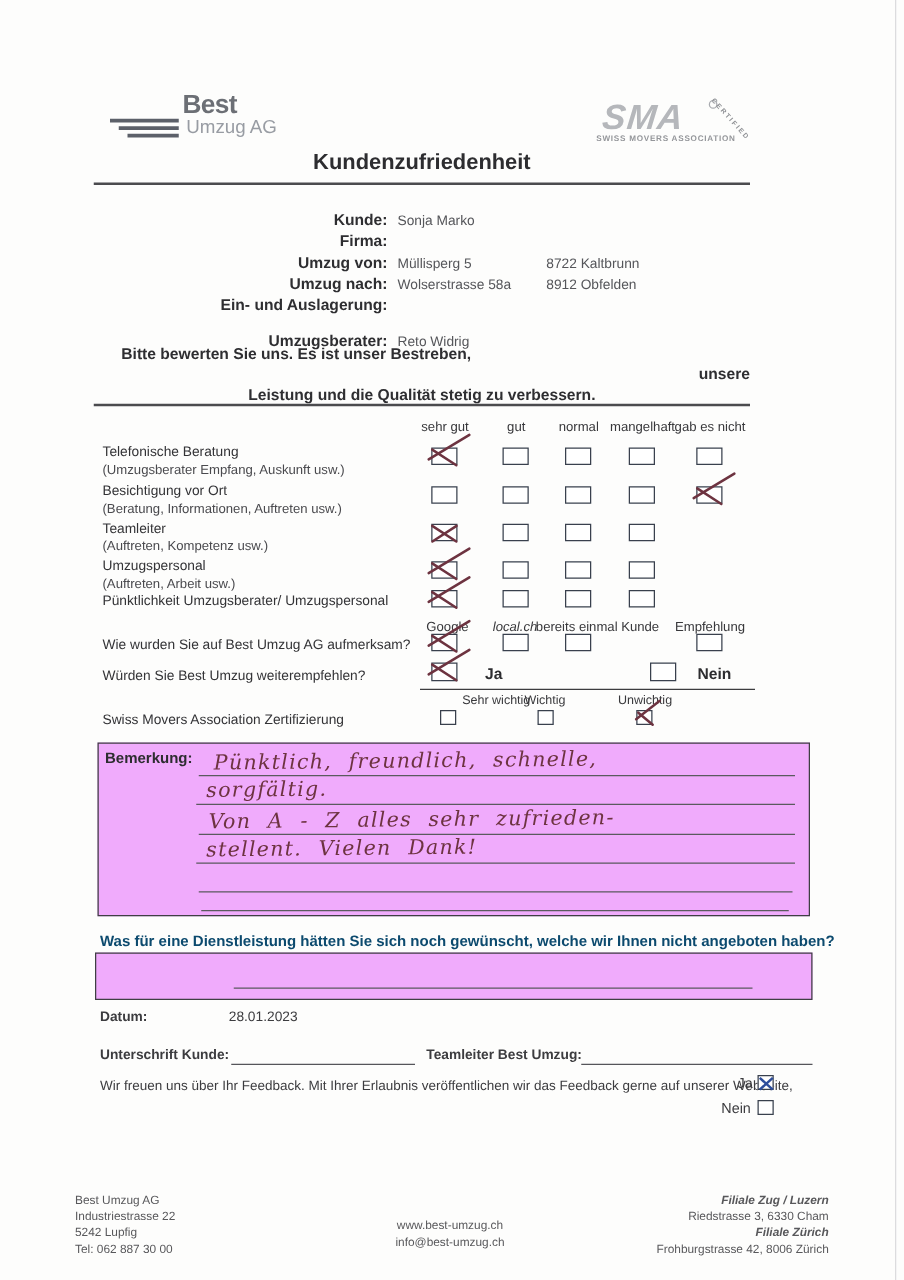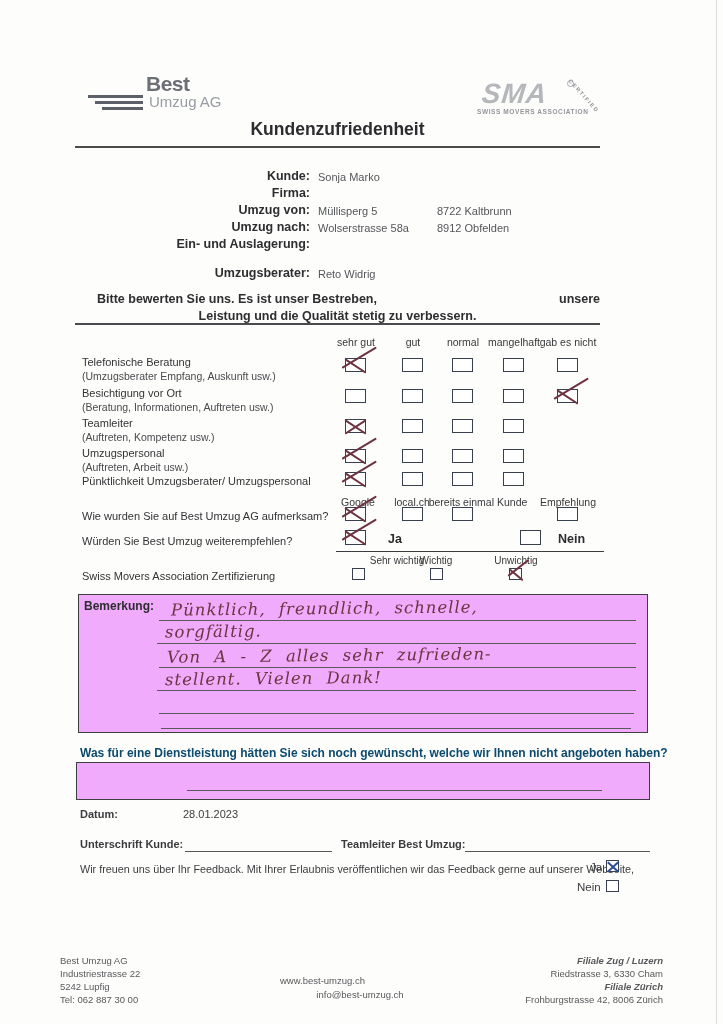--- a/index.html
+++ b/index.html
@@ -94,21 +94,21 @@
   <span class="ilabel" style="top:203px">Umzug von:</span>
   <span class="ivalue" style="top:205px">Müllisperg 5</span>
   <span class="ivalue2" style="top:205px">8722 Kaltbrunn</span>
   <span class="ilabel" style="top:220px">Umzug nach:</span>
   <span class="ivalue" style="top:222px">Wolserstrasse 58a</span>
   <span class="ivalue2" style="top:222px">8912 Obfelden</span>
   <span class="ilabel" style="top:237px">Ein- und Auslagerung:</span>
   <span class="ilabel" style="top:266px">Umzugsberater:</span>
   <span class="ivalue" style="top:268px">Reto Widrig</span>
 
-  <span class="abs intro" style="left:82px; top:292px;padding-left:15px;">Bitte bewerten Sie uns. Es ist unser Bestreben,</span>
+  <span class="abs intro" style="left:82px; top:276px;padding-left:15px;">Bitte bewerten Sie uns. Es ist unser Bestreben,</span>
   <span class="abs intro" style="right:123px; top:292px;">unsere</span>
   <span class="abs intro" style="left:75px; top:309px; width:525px; text-align:center;">Leistung und die Qualität stetig zu verbessern.</span>
   <div class="intro-rule"></div>
 
   <span class="colhead" style="left:356px; top:336px;">sehr gut</span>
   <span class="colhead" style="left:413px; top:336px;">gut</span>
   <span class="colhead" style="left:463px; top:336px;">normal</span>
   <span class="colhead" style="left:514px; top:336px;">mangelhaft</span>
   <span class="colhead" style="left:568px; top:336px;">gab es nicht</span>
 
@@ -142,21 +142,21 @@
   <span class="cb" style="left:452px; top:449px;"></span>
   <span class="cb" style="left:503px; top:449px;"></span>
 
   <span class="rlabel" style="top:475px">Pünktlichkeit Umzugsberater/ Umzugspersonal</span>
   <span class="cb hx tail" style="left:345px; top:472px;"></span>
   <span class="cb" style="left:402px; top:472px;"></span>
   <span class="cb" style="left:452px; top:472px;"></span>
   <span class="cb" style="left:503px; top:472px;"></span>
 
   <span class="colhead" style="left:358px; top:496px;">Google</span>
-  <span class="colhead" style="left:412px; top:496px;">local.ch</span>
+  <span class="colhead" style="left:412px; top:496px;font-style:italic;">local.ch</span>
   <span class="colhead" style="left:478px; top:496px;">bereits einmal Kunde</span>
   <span class="colhead" style="left:568px; top:496px;">Empfehlung</span>
   <span class="q" style="top:510px">Wie wurden Sie auf Best Umzug AG aufmerksam?</span>
   <span class="cb hx tail" style="left:345px; top:507px;"></span>
   <span class="cb" style="left:402px; top:507px;"></span>
   <span class="cb" style="left:452px; top:507px;"></span>
   <span class="cb" style="left:557px; top:507px;"></span>
 
   <span class="q" style="top:535px">Würden Sie Best Umzug weiterempfehlen?</span>
   <span class="cb hx tail" style="left:345px; top:530px; height:15px;"></span>
@@ -203,19 +203,19 @@
   <span class="abs" style="left:80px; top:863px; font-size:10.8px; color:#3c3c3f;">Wir freuen uns über Ihr Feedback. Mit Ihrer Erlaubnis veröffentlichen wir das Feedback gerne auf unserer Webseite,</span>
   <span class="abs" style="left:590px; top:861px; font-size:11.5px; color:#3c3c3f;">Ja</span>
   <span class="cb sm bx" style="left:606px; top:860px;"></span>
   <span class="abs" style="left:577px; top:881px; font-size:11.5px; color:#3c3c3f;">Nein</span>
   <span class="cb sm" style="left:606px; top:880px;"></span>
 
   <span class="foot" style="left:60px; top:955px;">Best Umzug AG</span>
   <span class="foot" style="left:60px; top:968px;">Industriestrasse 22</span>
   <span class="foot" style="left:60px; top:981px;">5242 Lupfig</span>
   <span class="foot" style="left:60px; top:994px;">Tel: 062 887 30 00</span>
-  <span class="foot" style="left:280px; top:975px; width:160px; text-align:left;">www.best-umzug.ch</span>
+  <span class="foot" style="left:280px; top:975px; width:160px; text-align:center;">www.best-umzug.ch</span>
   <span class="foot" style="left:280px; top:989px; width:160px; text-align:center;">info@best-umzug.ch</span>
   <span class="foot b" style="right:60px; top:955px;">Filiale Zug / Luzern</span>
   <span class="foot" style="right:60px; top:968px;">Riedstrasse 3, 6330 Cham</span>
   <span class="foot b" style="right:60px; top:981px;">Filiale Zürich</span>
   <span class="foot" style="right:60px; top:994px;">Frohburgstrasse 42, 8006 Zürich</span>
 </div>
 
 </body></html>

